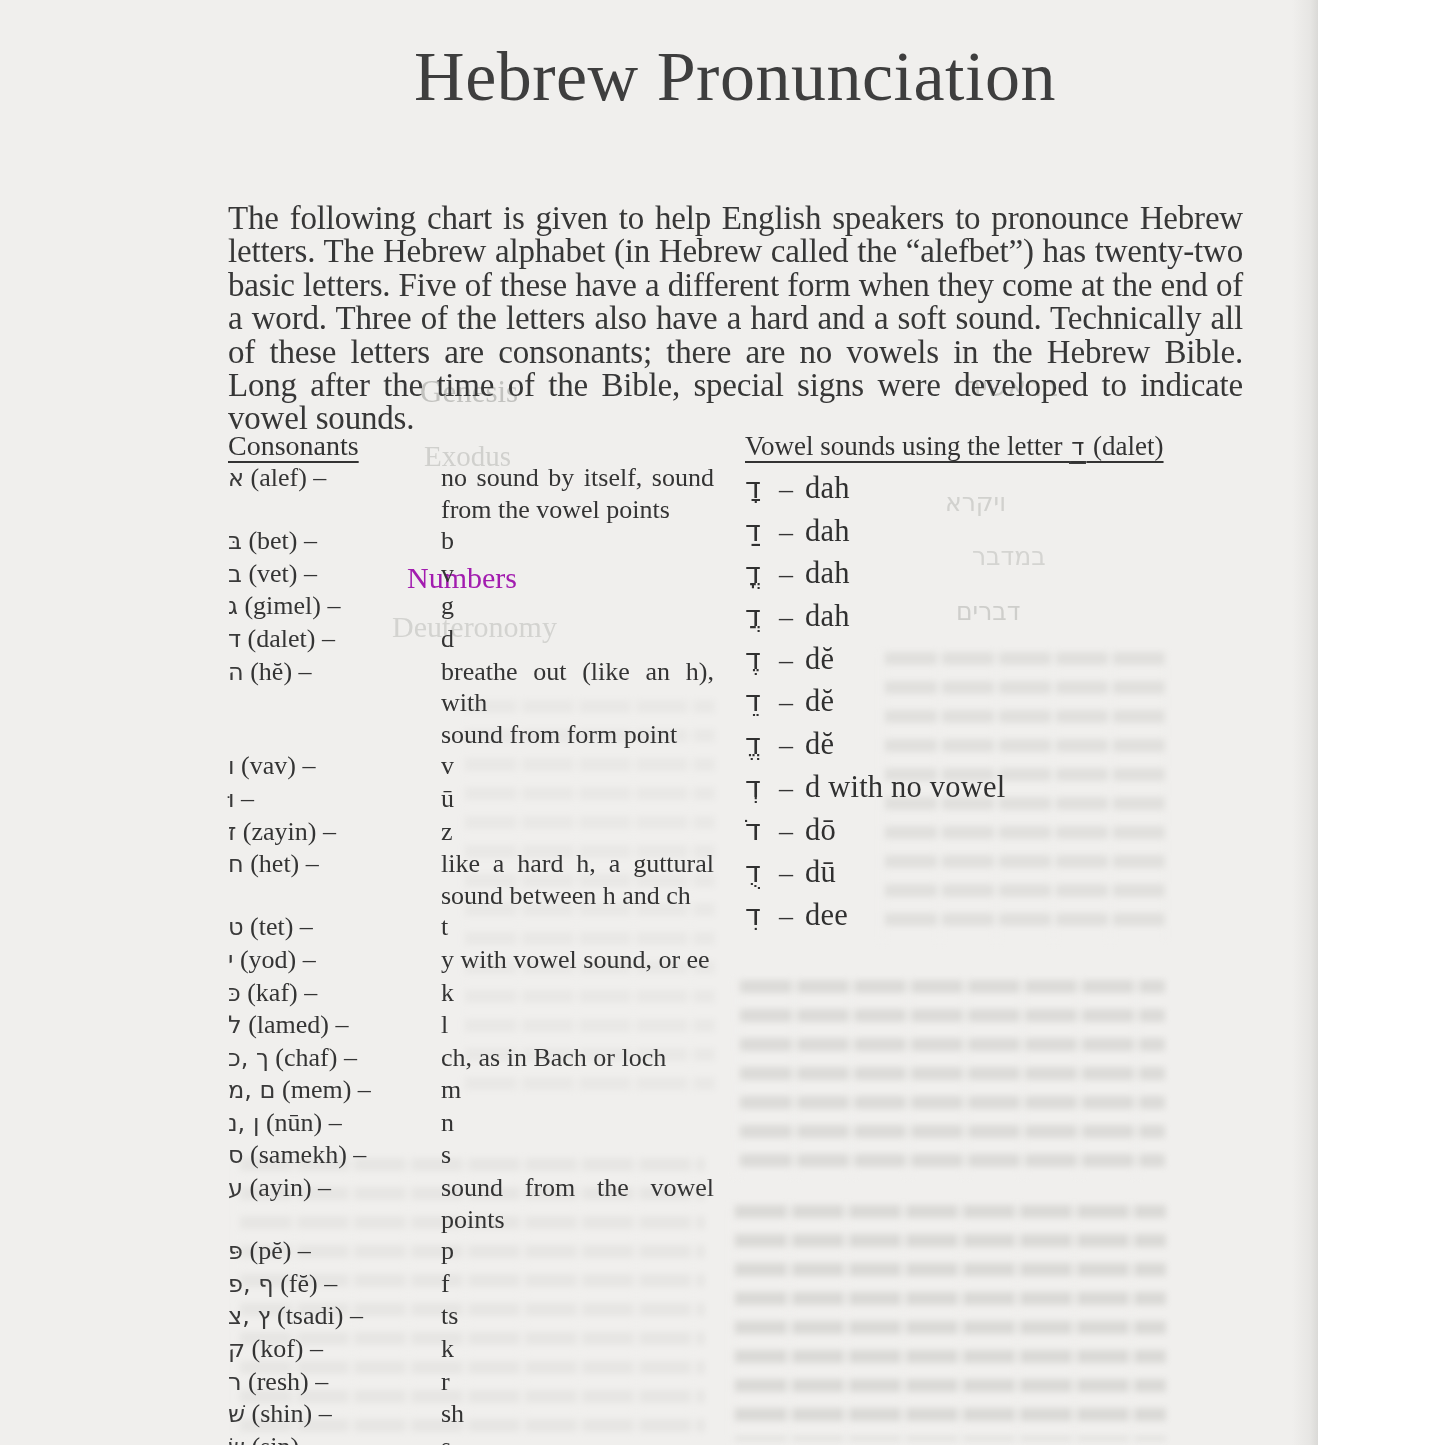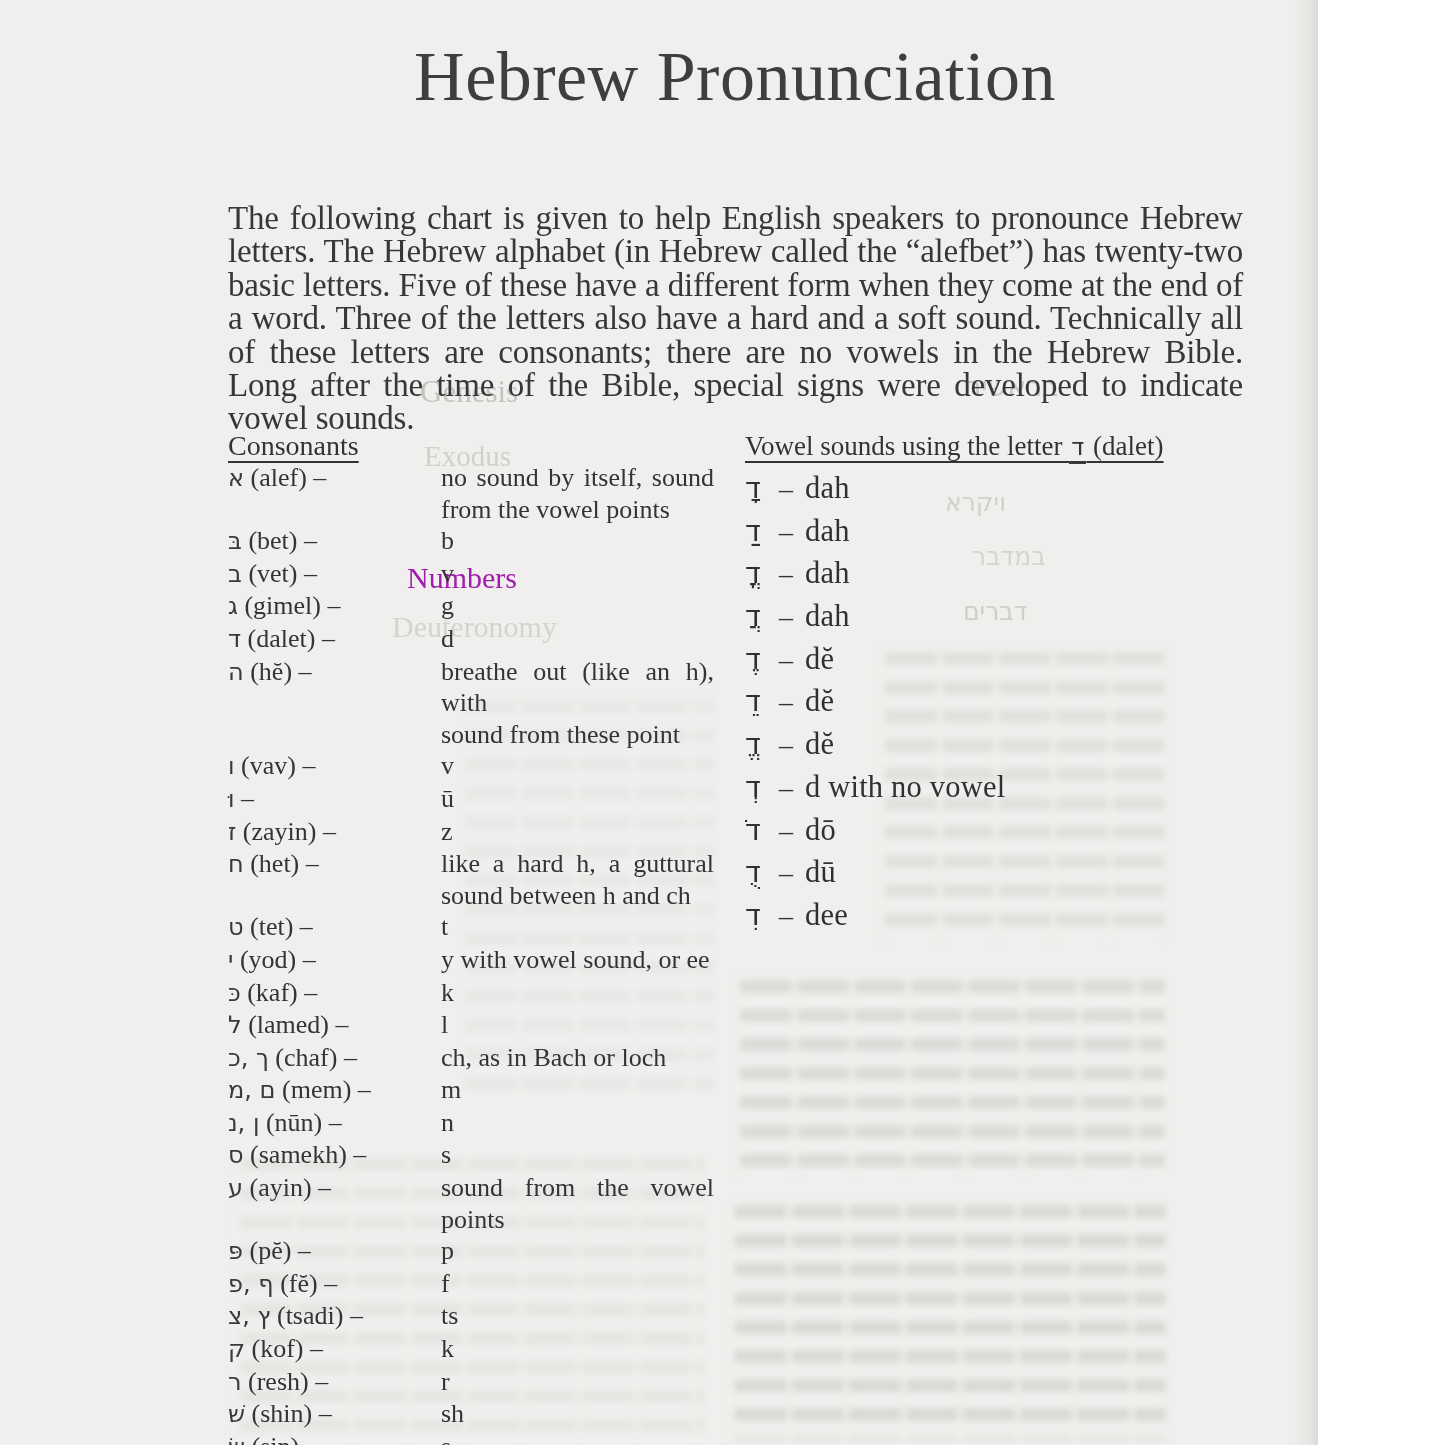--- a/index.html
+++ b/index.html
@@ -39,21 +39,21 @@
   
   .ghost{position:absolute;filter:blur(0.7px);pointer-events:none;}
   .ghost.heb{font-family:"DejaVu Sans", sans-serif;}
   .gw-en-0{left:420px;top:374px;font-size:31px;color:#c2c2bf;}
   .gw-en-1{left:424px;top:440px;font-size:29px;color:#d0d0cd;}
   .gw-en-2{left:407px;top:561px;font-size:30px;color:#a21caf;}
   .gw-en-3{left:392px;top:610px;font-size:30px;color:#d3d3d0;}
   .gw-he-0{left:928px;top:370px;font-size:28px;color:#c6c6c3;margin-left:35px;}
   .gw-he-1{left:945px;top:488px;font-size:25px;color:#d1d1ce;}
   .gw-he-2{left:948px;top:542px;font-size:25px;color:#d4d4d1;margin-left:24px;}
-  .gw-he-3{left:956px;top:597px;font-size:25px;color:#cececb;margin-left:7px;}
+  .gw-he-3{left:956px;top:597px;font-size:25px;color:#cececb;}
 
   .bleed{position:absolute;pointer-events:none;filter:blur(3px);
      background-image:
        repeating-linear-gradient(to right, rgba(240,239,237,0.95) 0px, rgba(240,239,237,0.95) 5px,
                                  rgba(240,239,237,0) 5px, rgba(240,239,237,0) 57px),
        repeating-linear-gradient(to bottom, rgba(138,138,132,0.30) 0px, rgba(138,138,132,0.30) 13px,
                                  rgba(240,239,237,0) 13px, rgba(240,239,237,0) 29px);}
   .b1{left:880px;top:652px;width:286px;height:290px;opacity:0.50;}
   .b2{left:735px;top:980px;width:430px;height:196px;opacity:0.65;}
   .b3{left:730px;top:1205px;width:436px;height:235px;opacity:0.70;}
@@ -119,21 +119,21 @@
           <div class="c-row">
             <span class="c-letter"><span class="heb">ד</span> (dalet) –</span>
             <span class="c-desc">
               <div>d</div>
             </span>
           </div>
           <div class="c-row">
             <span class="c-letter"><span class="heb">ה</span> (hĕ) –</span>
             <span class="c-desc">
               <div class="just">breathe out (like an h), with</div>
-              <div>sound from these point</div>
+              <div>sound from form point</div>
             </span>
           </div>
           <div class="c-row">
             <span class="c-letter"><span class="heb">ו</span> (vav) –</span>
             <span class="c-desc">
               <div>v</div>
             </span>
           </div>
           <div class="c-row">
             <span class="c-letter"><span class="heb">וּ</span> –</span>

